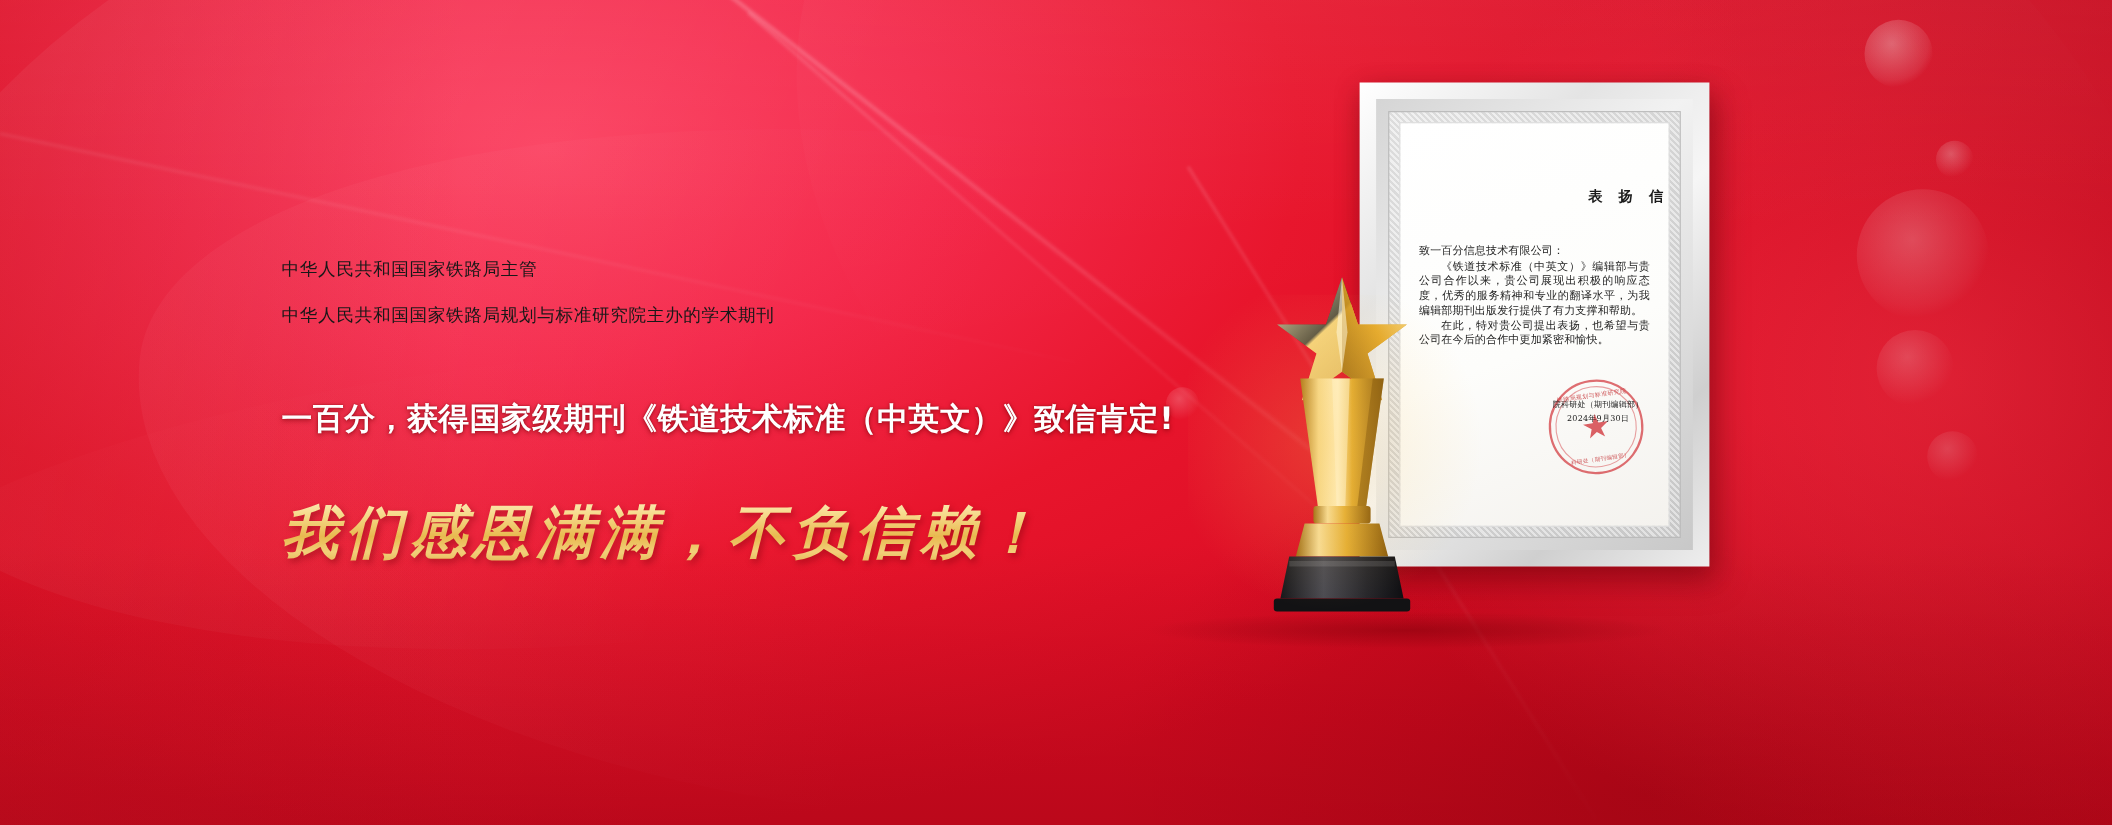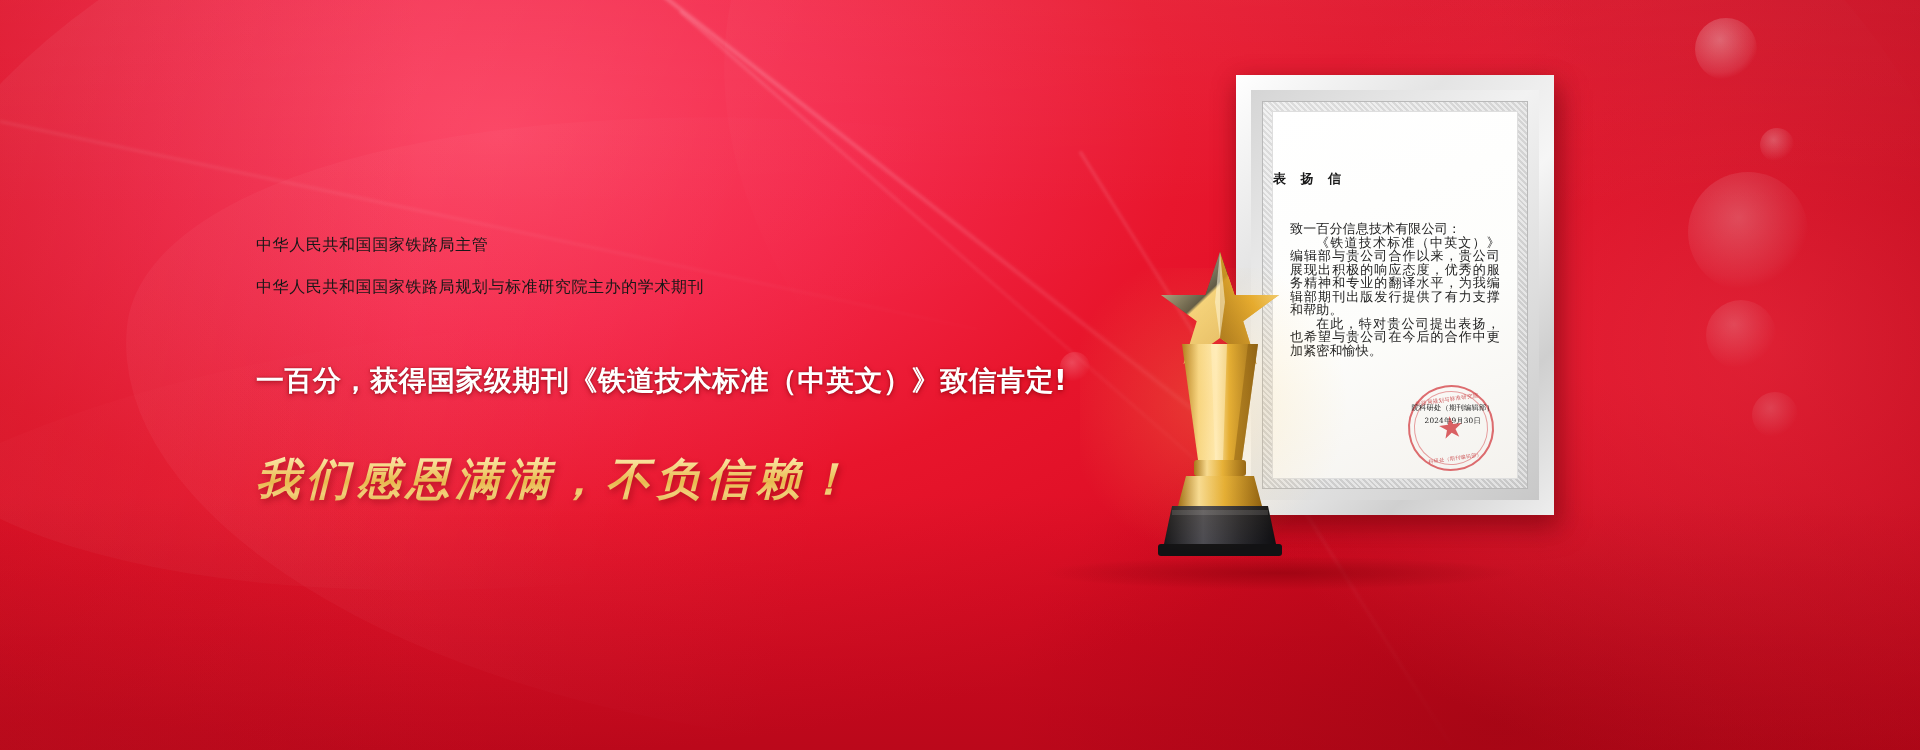--- a/index.html
+++ b/index.html
@@ -91,21 +91,21 @@
     letter-spacing: .6px;
   }
   .headline {
     margin-top: 54px;
     font-size: 28px; font-weight: bold; color: #ffffff;
     letter-spacing: .5px;
     text-shadow: 0 2px 5px rgba(120,0,10,.55), 0 0 2px rgba(120,0,10,.65);
   }
   .calligraphy {
     margin-top: 50px;
-    font-size: 44px; font-weight: bold;
+    font-size: 52px; font-weight: bold;
     letter-spacing: 6px;
     font-family: "DejaVu Serif", "Liberation Serif", serif;
     font-style: italic;
     background: linear-gradient(180deg, #fdf0bf 2%, #f6d98a 26%, #e8b94f 54%, #f2cf79 74%, #d9a63c 100%);
     -webkit-background-clip: text; background-clip: text;
     color: transparent; -webkit-text-fill-color: transparent;
     filter: drop-shadow(2px 3px 3px rgba(120,0,8,.45));
     white-space: nowrap;
   }
 
@@ -137,28 +137,28 @@
       linear-gradient(135deg, #e9e9e9, #d2d2d2);
     padding: 9px;
   }
   .cert-paper {
     position: relative; width: 100%; height: 100%;
     background: linear-gradient(160deg, #ffffff 0%, #fdfdfb 55%, #f4f2ee 100%);
     border: 1px solid #dedede;
     overflow: hidden;
   }
   .cert-title {
-    text-align: left; margin-top: 58px;
+    text-align: right; margin-top: 58px;
     font-size: 13px; font-weight: bold; letter-spacing: 5px;
     color: #1a1a1a;
     font-family: "DejaVu Serif", "Liberation Serif", serif;
   }
   .cert-body { margin: 34px 17px 0 17px; }
   .cert-p {
-    font-size: 13px; line-height: 13.5px; color: #232323;
+    font-size: 10px; line-height: 13.5px; color: #232323;
     font-family: Liberation Serif, serif;
     letter-spacing: .15px; text-align: justify;
   }
   .cert-p.indent { text-indent: 2em; }
   .cert-sign-zone {
     position: relative; margin: 26px 17px 0 17px; height: 74px;
   }
   .cert-sign {
     position: absolute; right: 6px; top: 18px;
     font-size: 7.3px; line-height: 13px; color: #232323;

